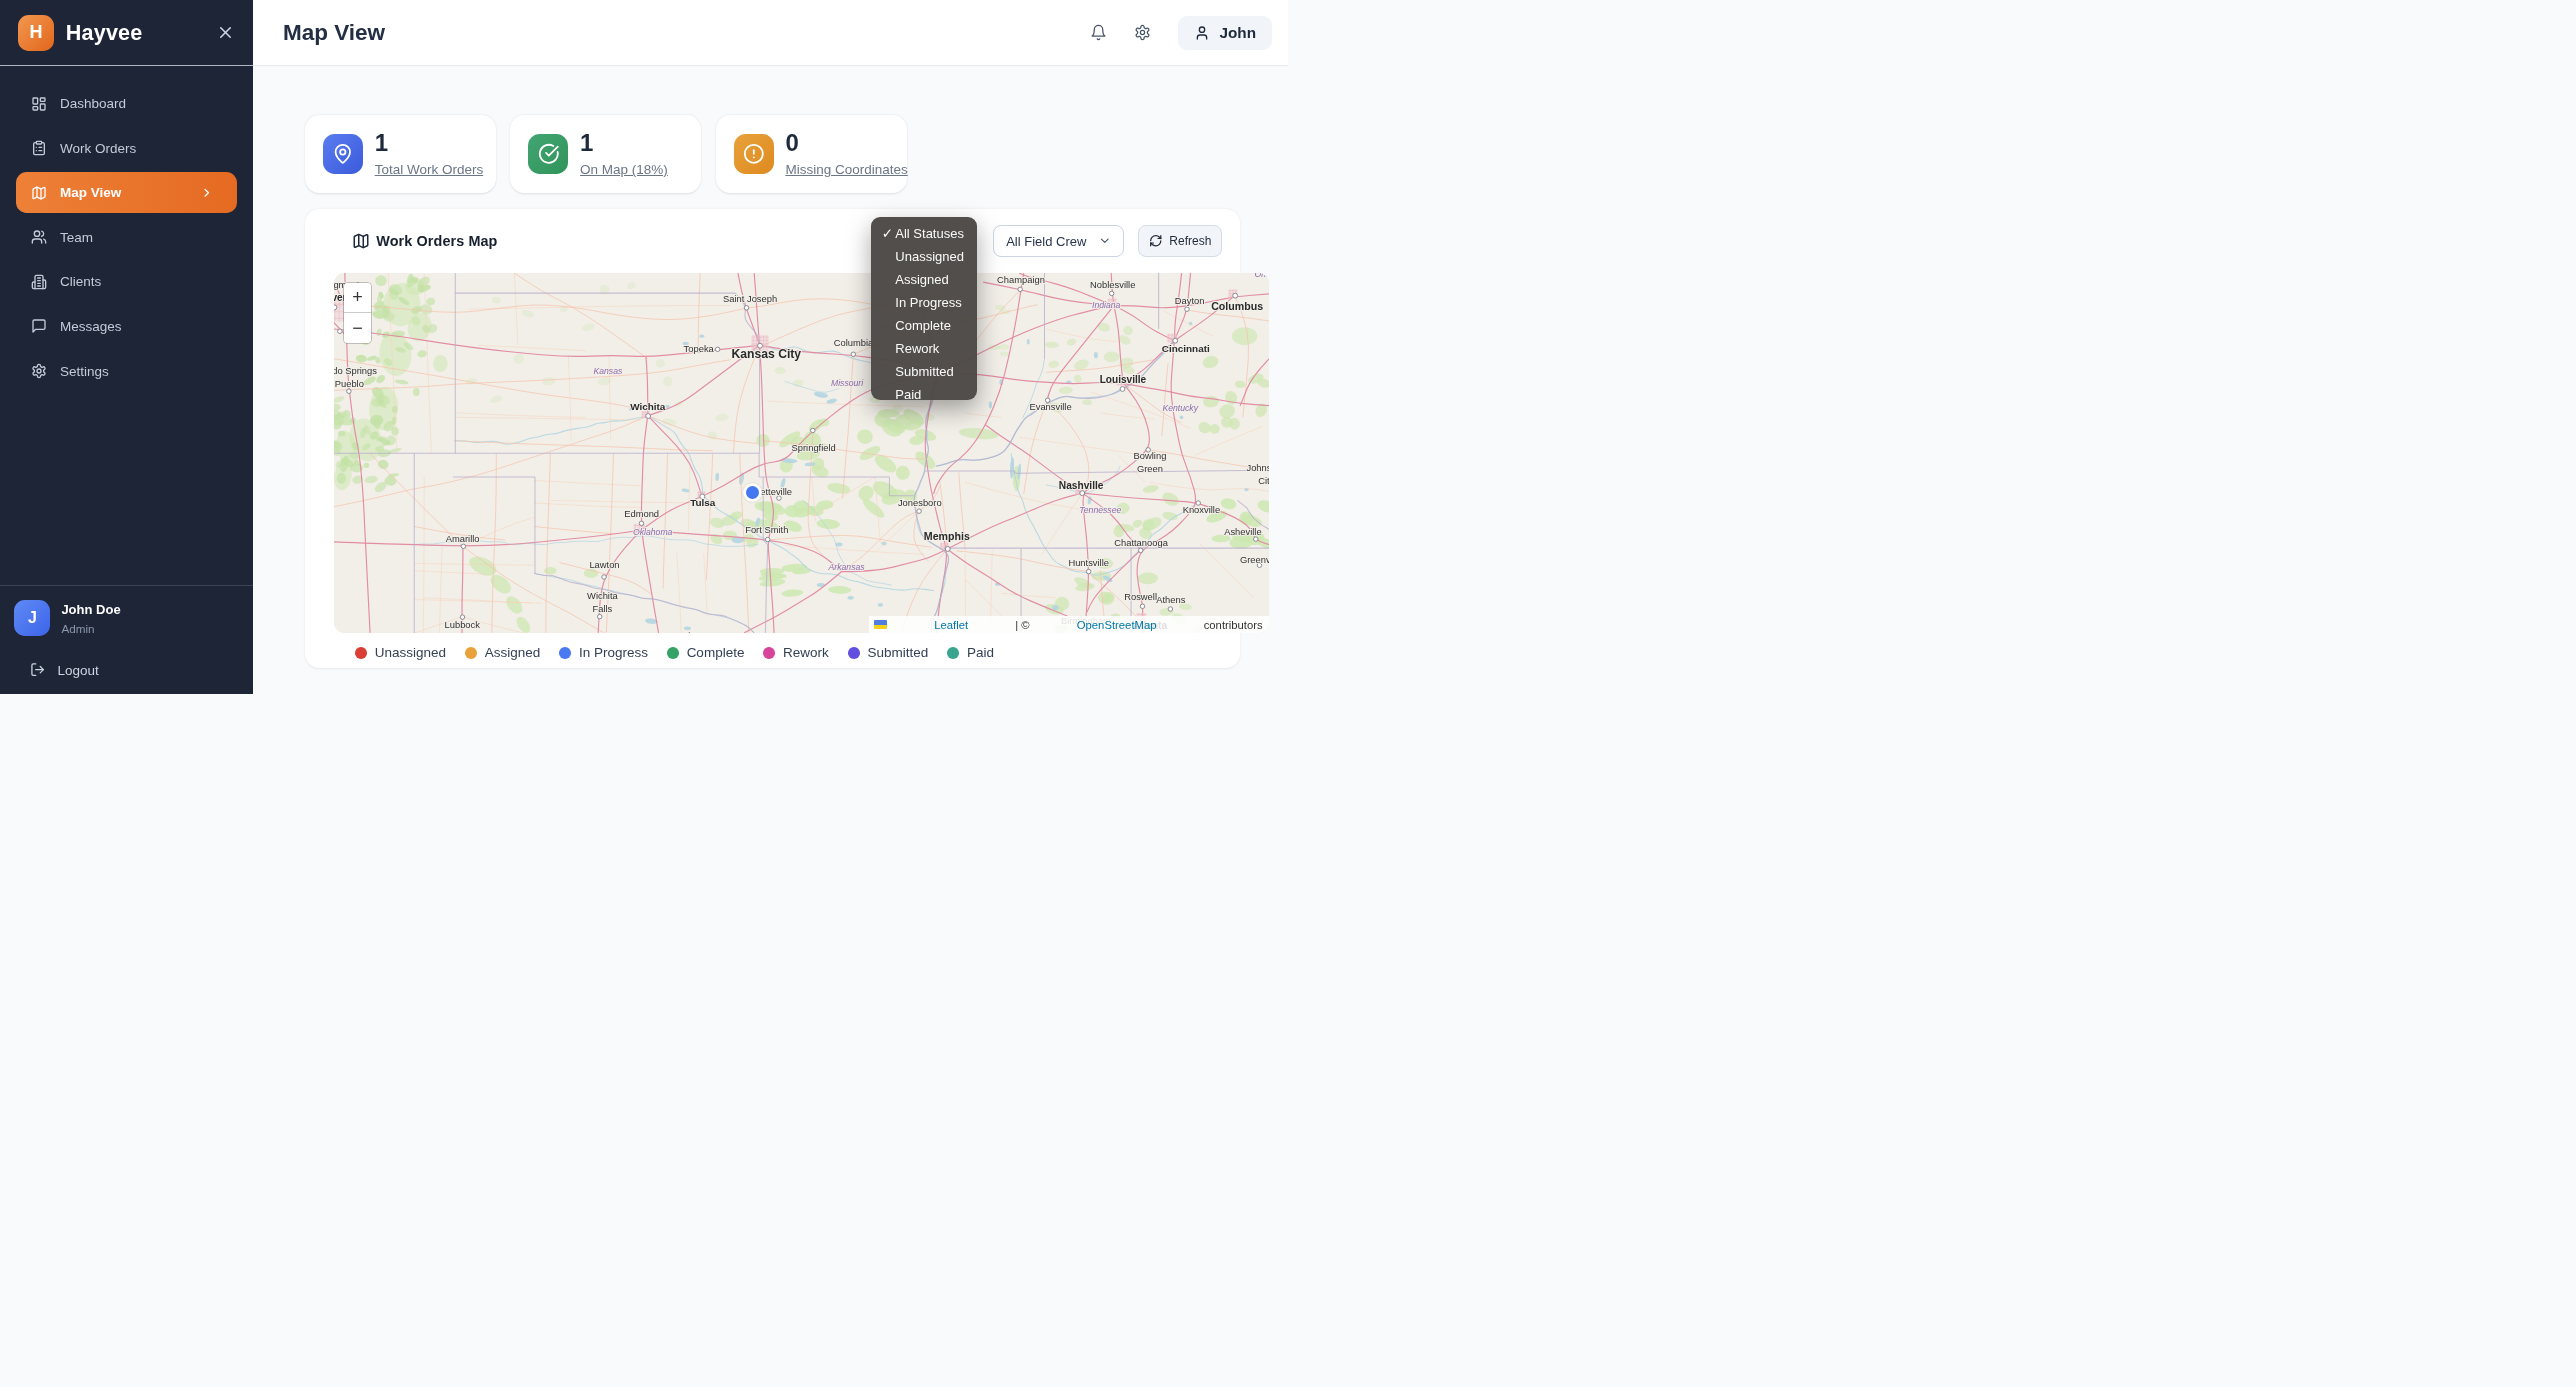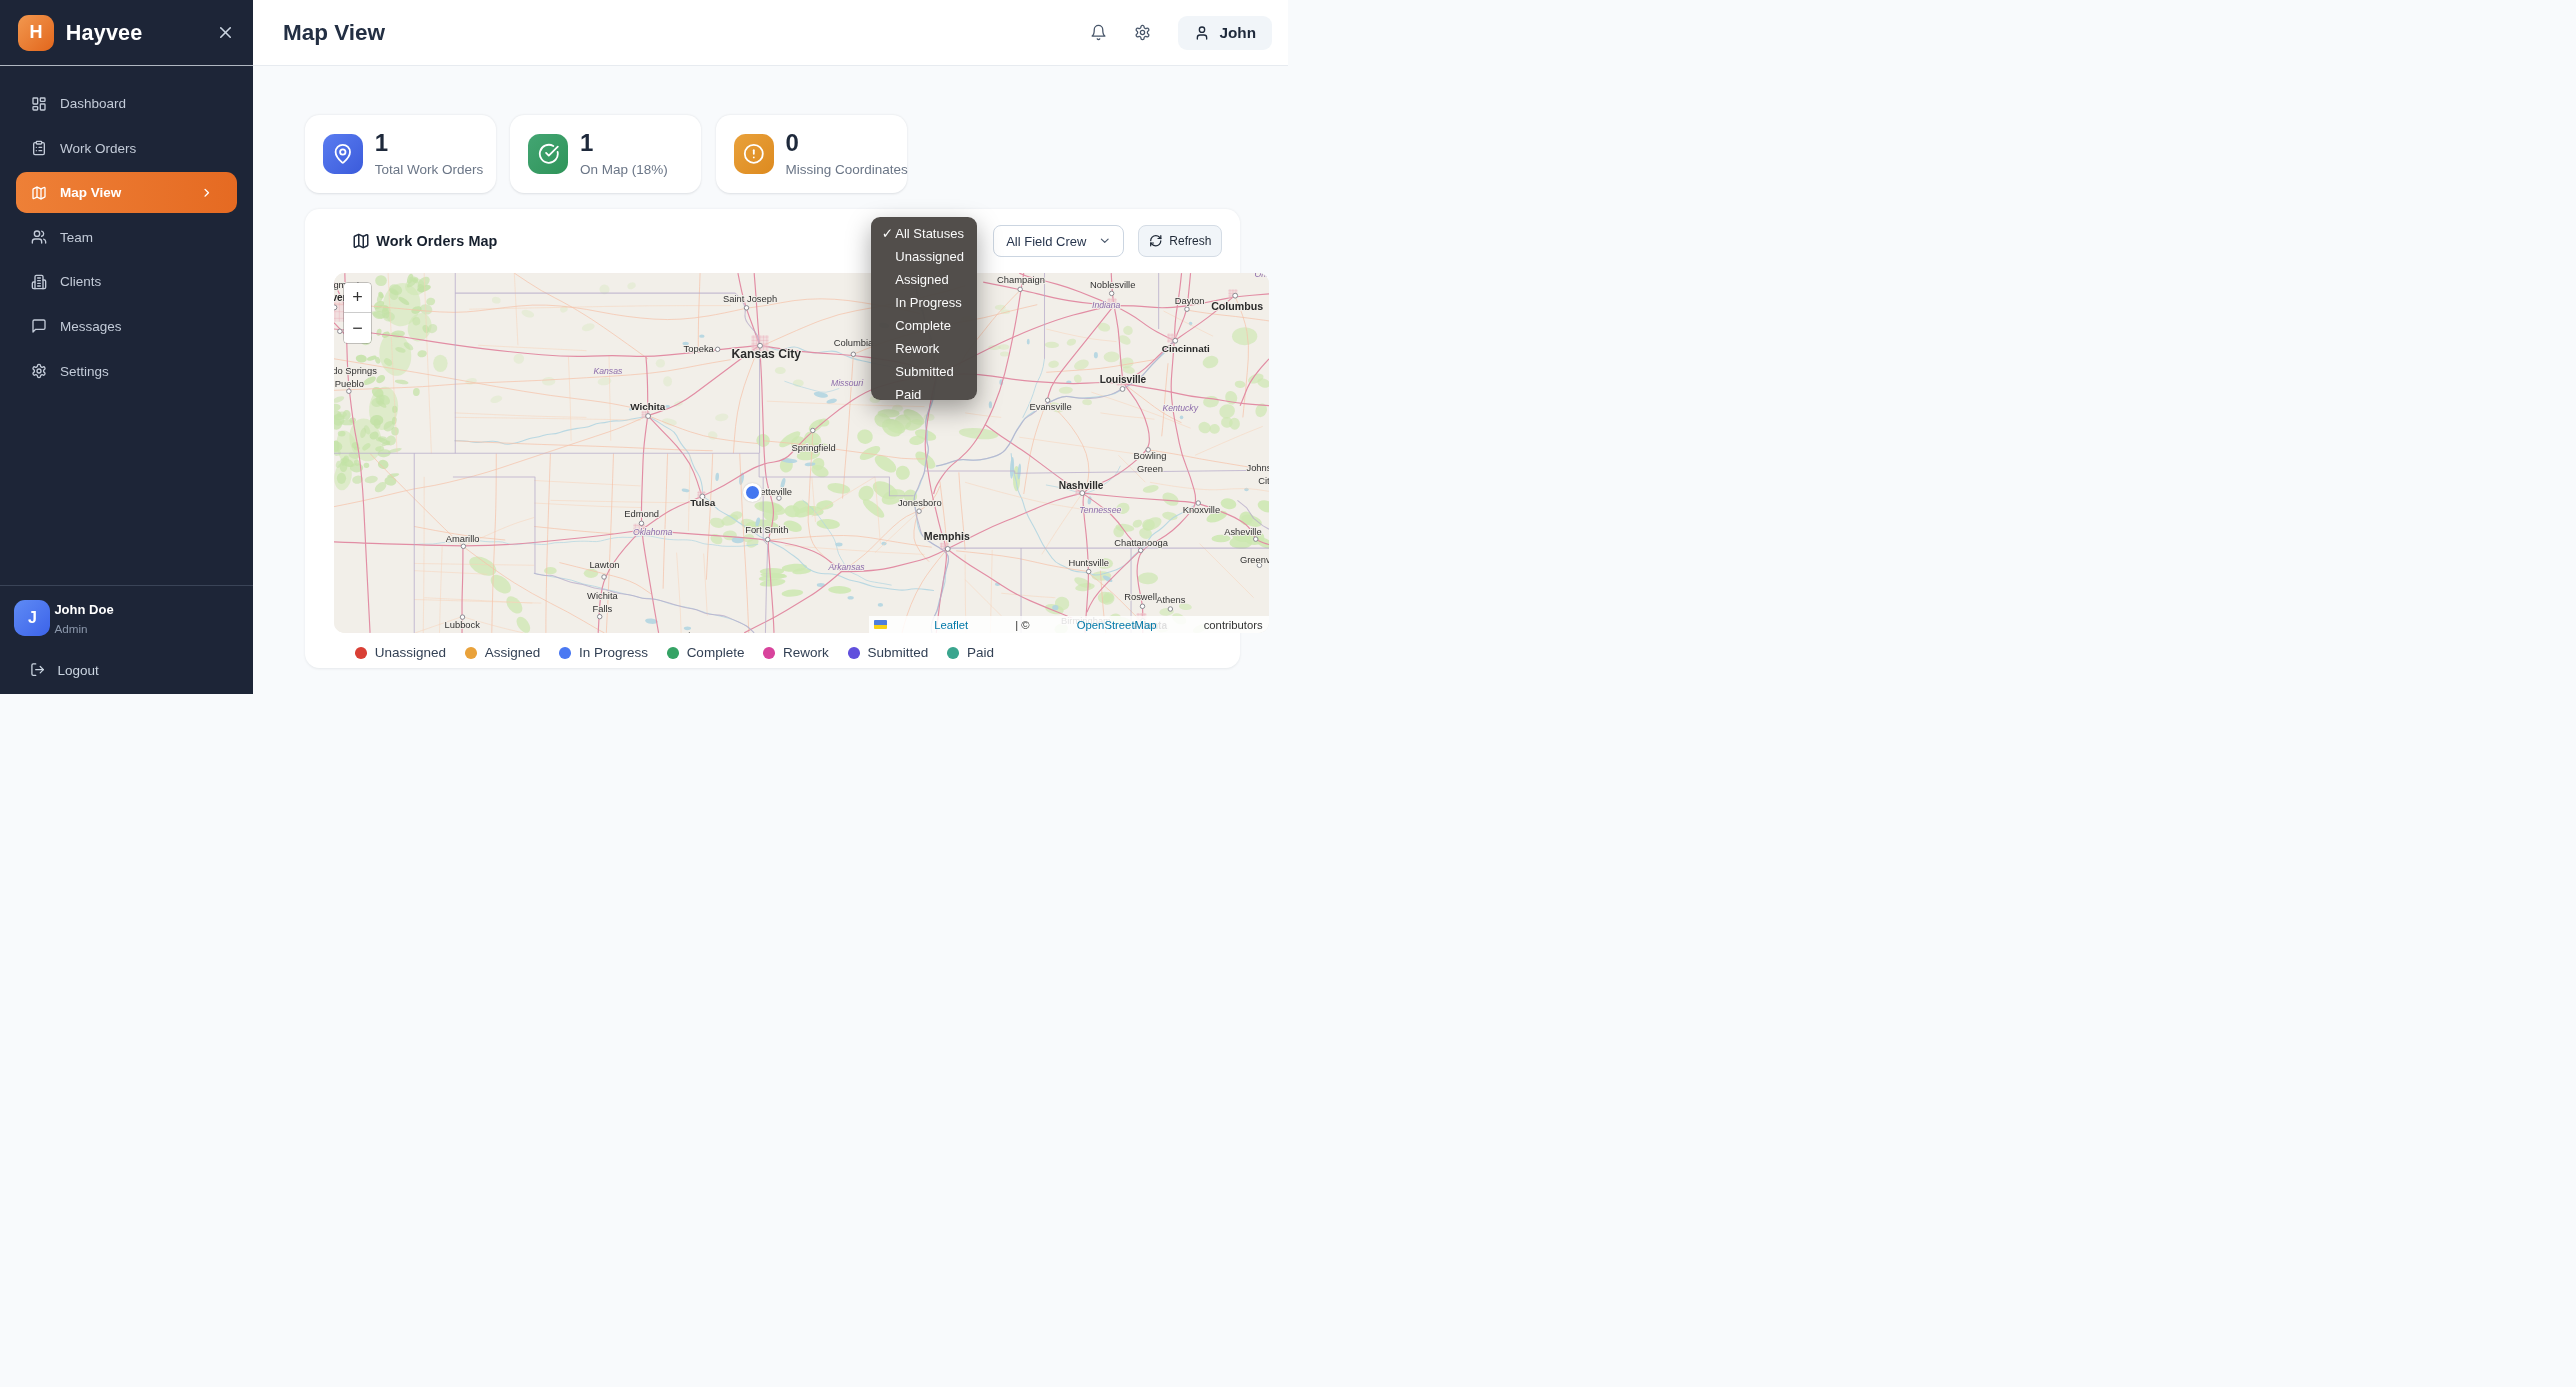--- a/index.html
+++ b/index.html
@@ -13,21 +13,21 @@
 .brand { color:#fff; font-size:21.6px; font-weight:bold; margin-left:11.7px; letter-spacing:0.2px; }
 .sb-close { margin-left:auto; color:#cbd5e1; width:19px; height:19px; }
 .nav { padding:17px 16px 0; }
 .nav-item { display:flex; align-items:center; height:41px; margin-bottom:3.6px; border-radius:10.8px; color:#c3cbd8; font-size:13.5px; padding:0 10.8px 0 15.3px; }
 .nav-item svg { width:16px; height:16px; margin-right:12.6px; flex:none; }
 .nav-item.active { background:linear-gradient(90deg,#ee8037,#e56a22); color:#fff; font-weight:bold; }
 .nav-item.active .chev { margin-left:auto; width:13.5px; height:13.5px; }
 .sb-foot { position:absolute; left:0; right:0; top:585px; bottom:0; padding:14.4px 14.4px 0; border-top:0.9px solid rgba(148,163,184,.25); }
 .userrow { display:flex; align-items:center; }
 .avatar { width:36px; height:36px; border-radius:10.8px; background:linear-gradient(135deg,#5f8bf5,#3c63e9); color:#fff; display:flex; align-items:center; justify-content:center; font-weight:bold; font-size:16px; }
-.uname { margin-left:4px; }
+.uname { margin-left:11px; }
 .uname b { display:block; color:#fff; font-size:13px; font-weight:bold; }
 .uname span { display:block; color:#8b97ab; font-size:11.7px; margin-top:4.5px; }
 .logout { display:flex; align-items:flex-end; color:#cbd5e1; font-size:13.5px; margin:26px 0 0 15.3px; }
 .logout svg { width:15.3px; height:15.3px; margin-right:12.6px; }
 
 
 .topbar { position:absolute; left:253px; right:0; top:0; height:66px; background:#fff; border-bottom:0.9px solid #e7ebf0; display:flex; align-items:center; z-index:20; }
 .title { font-size:22.5px; font-weight:bold; color:#232f43; margin-left:30px; }
 .top-actions { margin-left:auto; display:flex; align-items:center; }
 .icon-btn { color:#475569; width:17px; height:17px; margin-right:27px; }
@@ -37,21 +37,21 @@
 
 .stats { position:absolute; left:305px; top:115px; display:flex; }
 .scard { width:191px; height:78px; background:#fff; border-radius:14.4px; box-shadow:0 0.9px 2.7px rgba(15,23,42,.08), 0 0.9px 1.8px rgba(15,23,42,.04); margin-right:14.4px; padding:19px 18px; display:flex; align-items:center; }
 .sicon { width:40px; height:40px; border-radius:11.7px; flex:none; display:flex; align-items:center; justify-content:center; color:#fff; }
 .sicon svg { width:21.6px; height:21.6px; }
 .sicon.blue { background:linear-gradient(135deg,#5a7cf0,#3b5bdb); }
 .sicon.green { background:linear-gradient(135deg,#43a573,#2f9459); }
 .sicon.orange { background:linear-gradient(135deg,#e9a13b,#dd8a1f); }
 .stxt { margin-left:11.7px; }
 .stxt b { display:block; font-size:24px; color:#1e293b; line-height:1; margin-bottom:6.3px; }
-.stxt span { display:block; font-size:13.5px; color:#6b7687; white-space:nowrap; }
+.stxt span { display:block; font-size:13.5px; color:#6b7687; white-space:nowrap;text-decoration:underline; }
 
 
 .mapcard { position:absolute; left:305px; top:209px; width:935px; height:459px; background:#fff; border-radius:14.4px; box-shadow:0 0.9px 2.7px rgba(15,23,42,.08);padding-left:29px; }
 .mc-head { height:64px; display:flex; align-items:center; padding:0 18px; }
 .mc-title { display:flex; align-items:center; font-size:14.4px; font-weight:bold; color:#17202e; letter-spacing:0.1px; }
 .mc-title svg { width:18px; height:18px; margin-right:6.3px; color:#1e293b; }
 .mc-right { margin-left:auto; display:flex; align-items:center; }
 .select { width:131px; height:32px; border:0.9px solid #cbd5e1; border-radius:8px; background:#fff; display:flex; align-items:center; padding:0 10.8px 0 12.6px; font-size:13px; color:#27354d; }
 .select .cd { margin-left:auto; width:13.5px; height:13.5px; color:#475569; }
 .refresh { margin-left:14.4px; width:84px; height:32px; background:#f1f5f9; border:0.9px solid #d4dce5; border-radius:8px; display:flex; align-items:center; justify-content:center; font-size:12px; color:#1f2937; }

